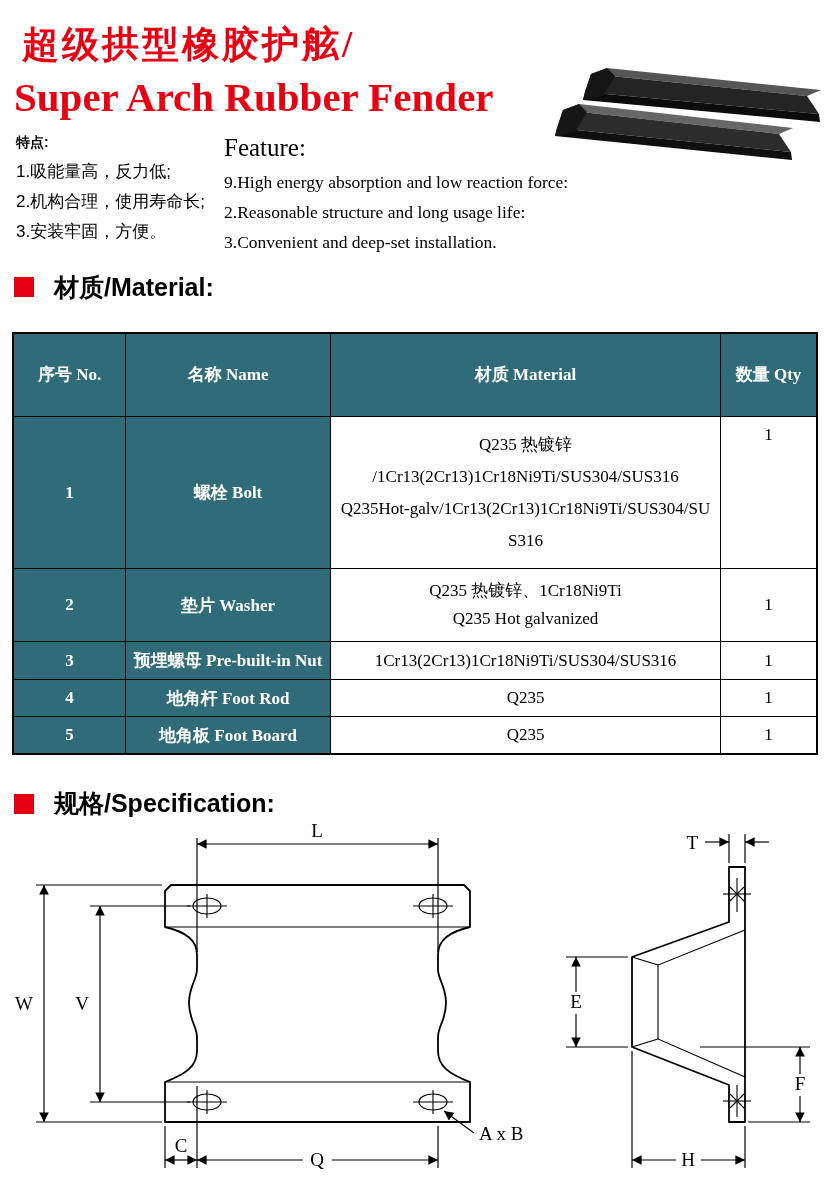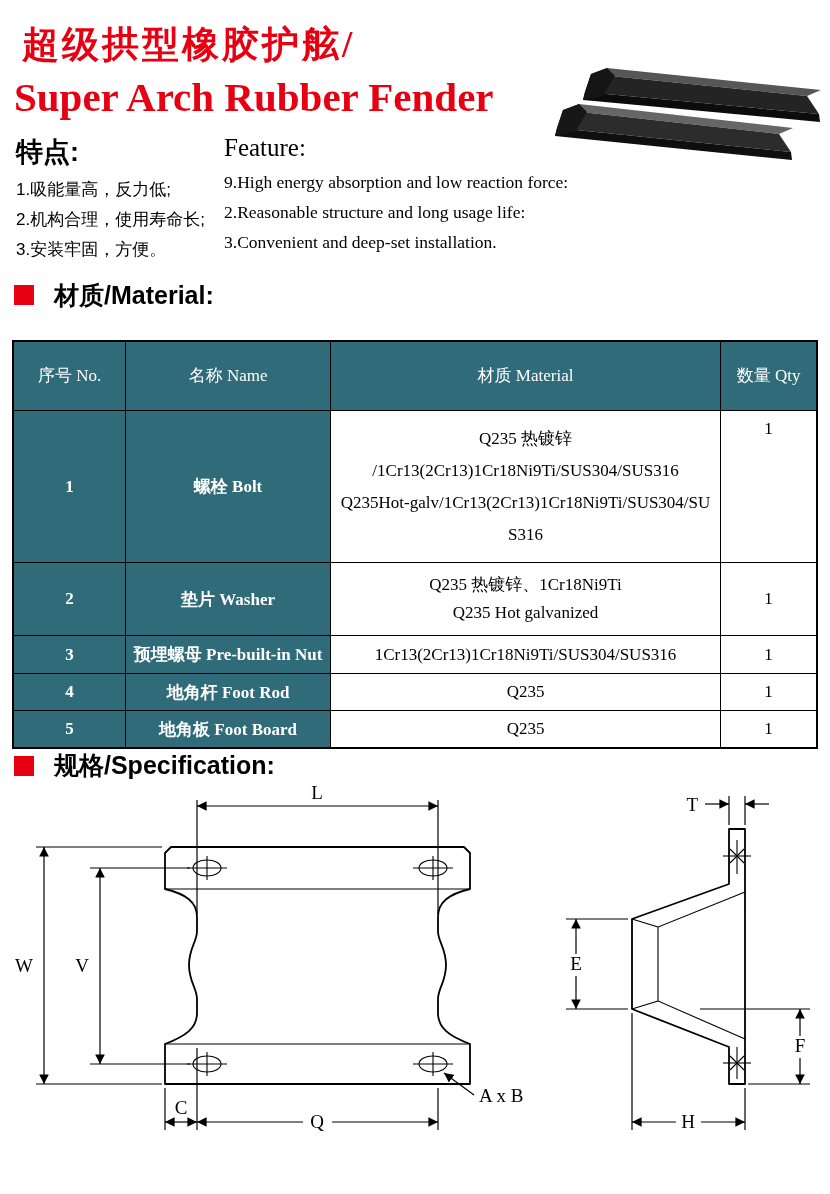--- a/index.html
+++ b/index.html
@@ -19,43 +19,43 @@
   }
   .title-en {
     margin:8px 0 0 0; color:var(--accent); font-weight:bold;
     font-size:41px; line-height:1.1;
     font-family:"Liberation Serif", serif;
   }
   .photo { position:absolute; top:54px; right:0; width:285px; height:118px; }
   
   .features { display:flex; padding:14px 0 0 16px; }
   .feat-zh { width:208px; font-family:"Liberation Sans", sans-serif; }
-  .feat-zh .fheading { font-size:27px; font-weight:bold; margin-bottom:5px; }
+  .feat-zh .fheading { font-size:14px; font-weight:bold; margin-bottom:5px; }
   .feat-zh .fitem { font-size:17px; line-height:30px; }
   .feat-en { font-family:"Liberation Serif", serif; }
   .feat-en .fheading { font-size:25px; margin-bottom:5px; }
   .feat-en .fitem { font-size:17.5px; line-height:30px; }
   
   .sec-heading {
     display:flex; align-items:center; gap:20px; padding-left:14px;
     font-family:"Liberation Sans", sans-serif; font-weight:bold; font-size:25px;text-align:right;
   }
   .sec-heading.material { margin-top:14px; }
-  .sec-heading.spec { }
+  .sec-heading.spec { margin-top:32px; }
   .bullet { width:20px; height:20px; background:var(--accent); flex:0 0 auto; }
   
   table.mat-table {
     border-collapse:collapse; table-layout:fixed;
     width:806px; margin:28px 12px 0 12px;
     border:2.5px solid #000;
   }
   .mat-table th, .mat-table td { border:1.5px solid #000; padding:0; }
   .mat-table thead th {
-    background:var(--teal); color:#fff; font-weight:normal;
-    font-size:17px; height:70px; text-align:center;
+    background:var(--teal); color:#fff; font-weight:bold;
+    font-size:17px; height:84px; text-align:center;
   }
   td.tealcell {
     background:var(--teal); color:#fff; text-align:center;
     font-weight:bold; font-size:17px; vertical-align:middle;
   }
   td.matcell { text-align:center; font-size:17px; vertical-align:middle; padding:8px 4px; }
   td.matcell .mline { white-space:nowrap; }
   tr.r1 { height:152px; }   tr.r1 .mline { line-height:32px; }
   tr.r2 { height:62px; }    tr.r2 .mline { line-height:28px; }
   tr.r3 { height:38px; }

